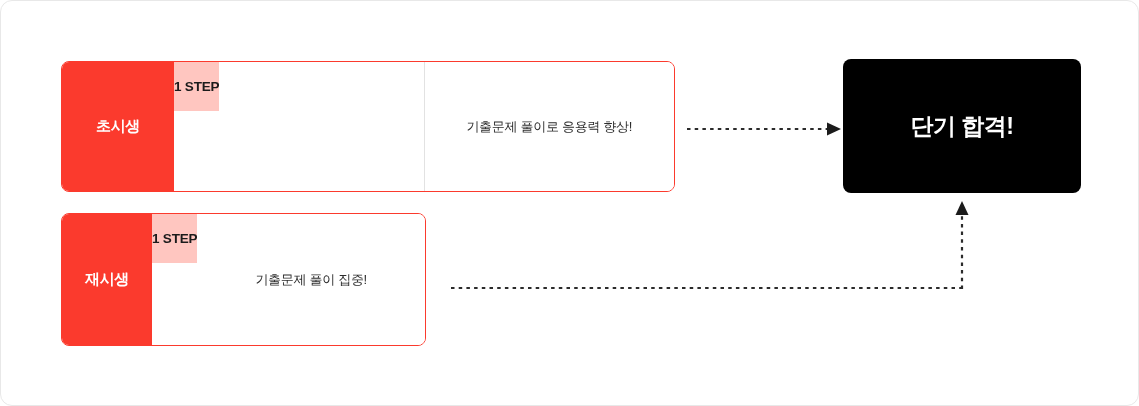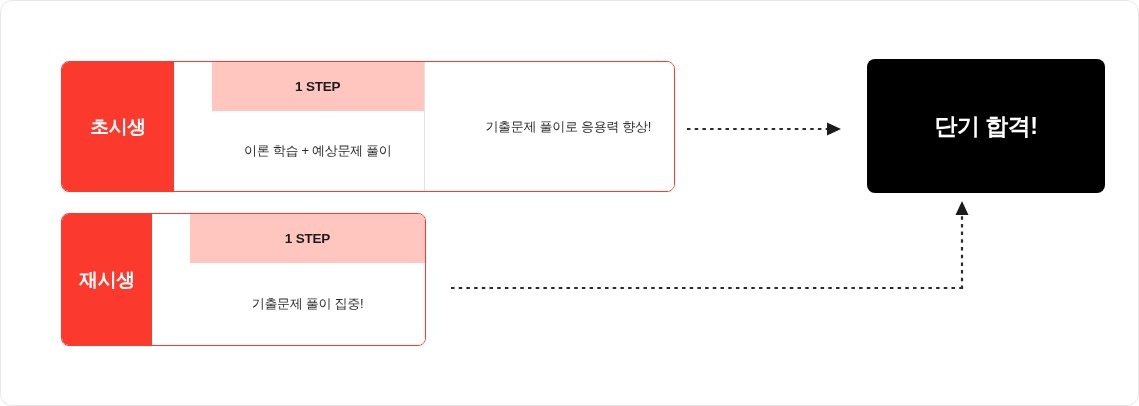--- a/index.html
+++ b/index.html
@@ -47,39 +47,38 @@
     height: 133px;
   }
 
   .plan-label {
     flex: 0 0 auto;
     background: #fb3a2d;
     color: #ffffff;
     display: flex;
     align-items: center;
     justify-content: center;
-    font-size: 19px;
+    font-size: 15px;
     font-weight: bold;
     letter-spacing: -0.3px;
   }
 
   #table-chosisaeng .plan-label { width: 112px; }
   #table-jaesisaeng .plan-label { width: 90px; }
 
   .plan-steps {
     flex: 1 1 auto;
     display: flex;
   }
 
   .step-col {
     flex: 1 1 0;
     display: flex;
-    flex-direction: column;
+    flex-direction: row;
     border-left: 1px solid #e2e2e2;
-    padding-left: 38px;
   }
   .step-col:first-child {
     border-left: none;
   }
 
   .step-head {
     background: #ffc6c0;
     color: #1b1b1b;
     height: 49px;
     display: flex;
@@ -109,21 +108,20 @@
     position: absolute;
     left: 842px;
     top: 58px;
     width: 238px;
     height: 134px;
     background: #000000;
     border-radius: 8px;
     display: flex;
     align-items: center;
     justify-content: center;
-    margin-left: 24px;
   }
   #result-box .result-text {
     color: #ffffff;
     font-size: 23px;
     font-weight: bold;
     letter-spacing: -0.5px;
   }
 
   
   .arrow-svg {
@@ -140,21 +138,20 @@
 <div id="canvas">
 
   <div class="plan-table" id="table-chosisaeng">
 
     <div class="plan-label">초시생</div>
 
     <div class="plan-steps">
 
       <div class="step-col">
         <div class="step-head">1 STEP</div>
-        <div class="step-body">이론 학습 + 예상문제 풀이</div>
       </div>
 
       <div class="step-col">
         <div class="step-body">기출문제 풀이로 응용력 향상!</div>
       </div>
 
     </div>
   </div>
 
   <div class="plan-table" id="table-jaesisaeng">

